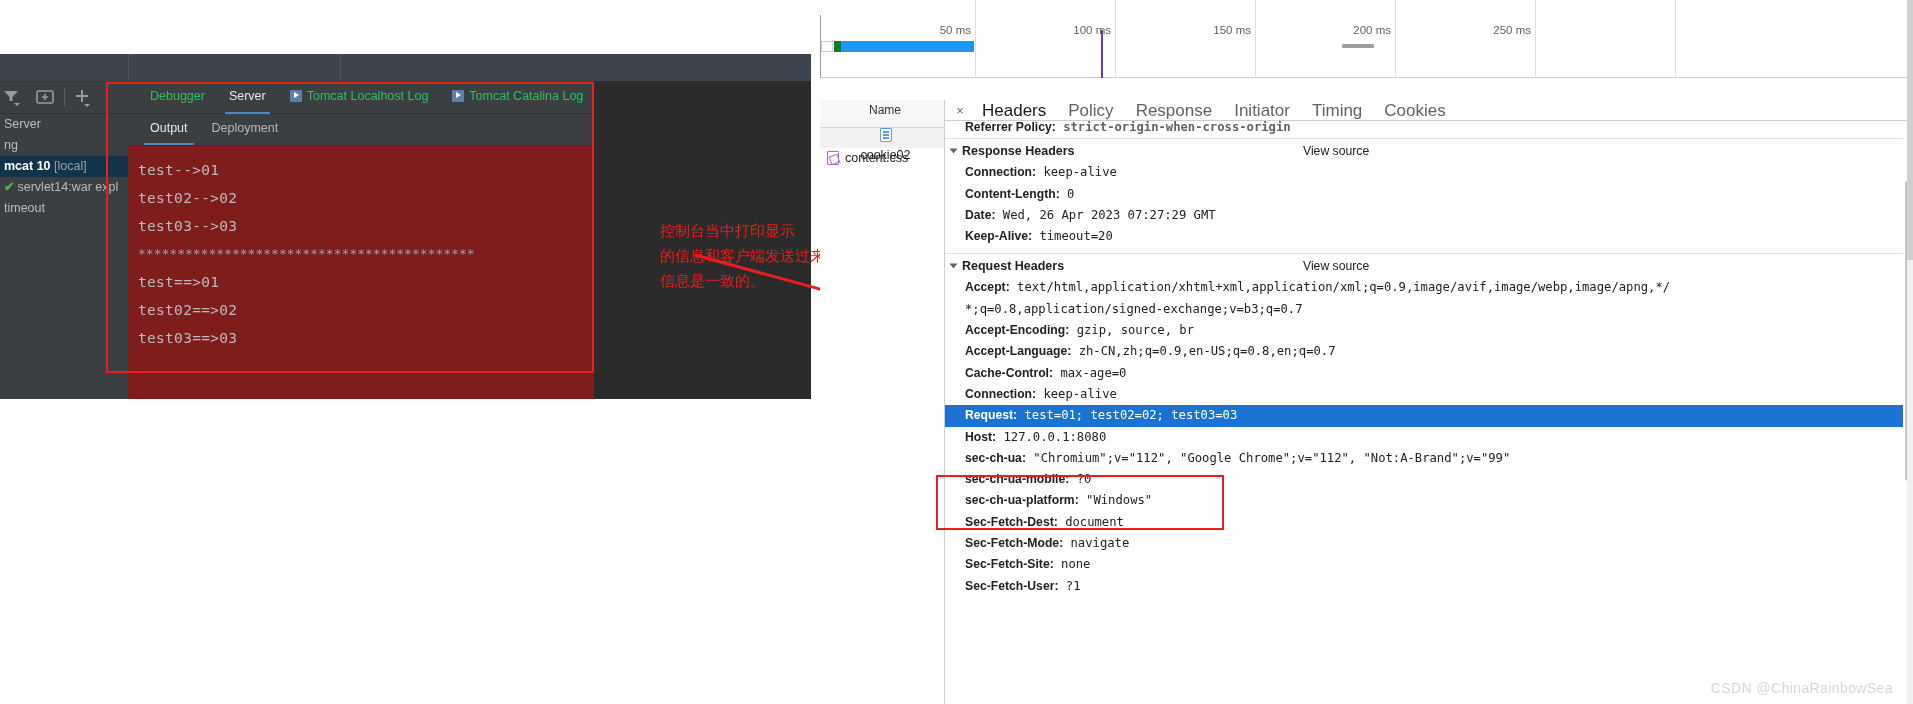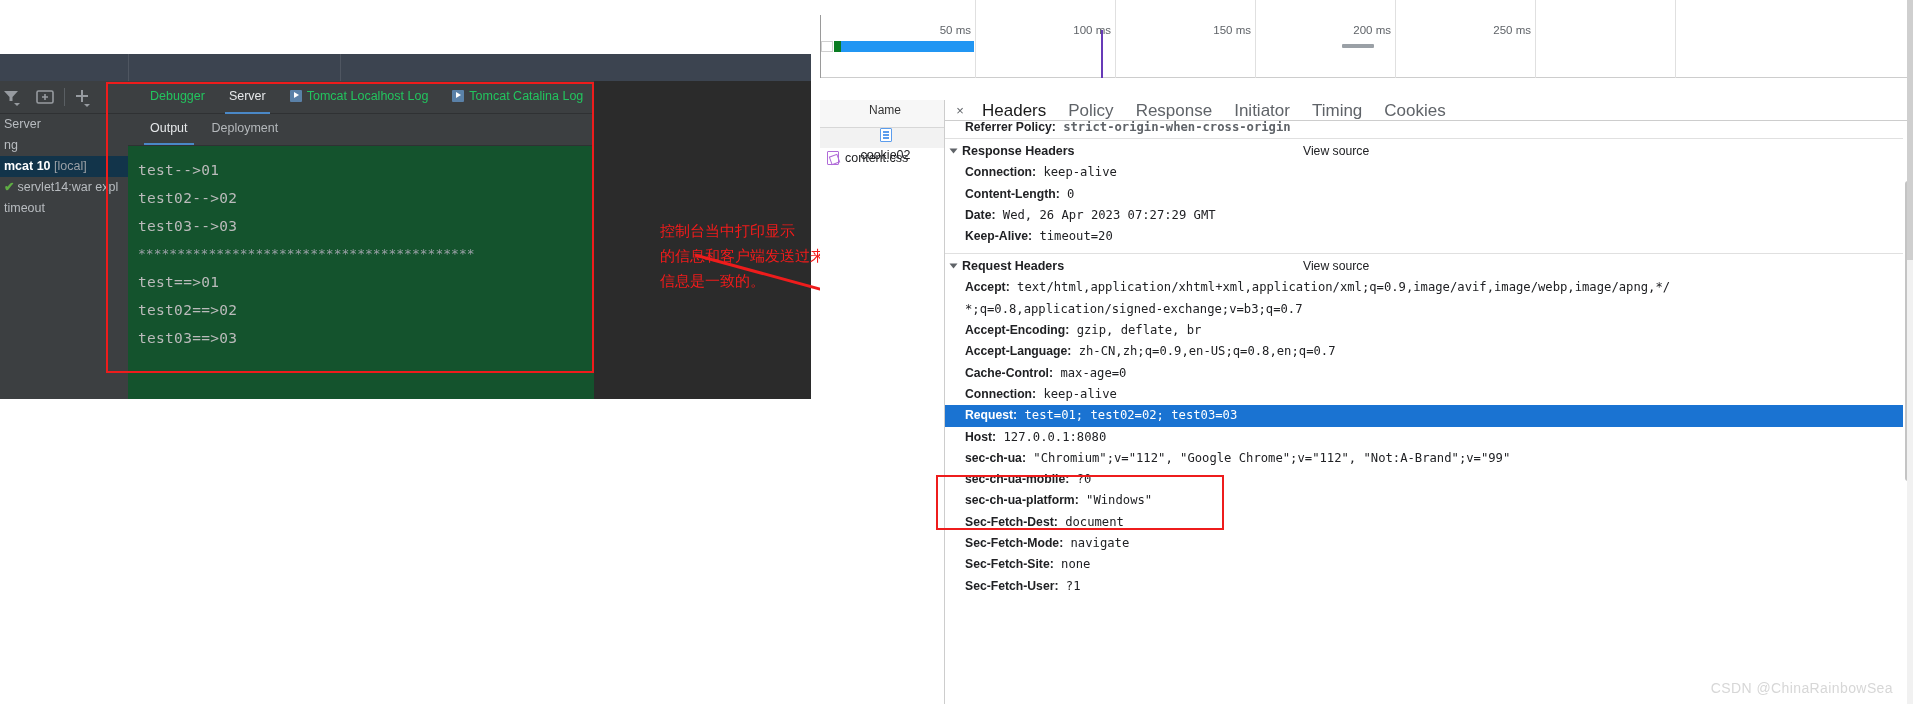--- a/index.html
+++ b/index.html
@@ -48,21 +48,21 @@
                     align-items: center; gap: 10px; }
   .hdr-ico { width: 17px; height: 17px; opacity: .6; position: relative; }
 
   .sub-tabs { height: 32px; display: flex; align-items: flex-end; padding-left: 10px;
               border-bottom: 1px solid #2f3133; }
   .sub-tab { font-size: 12.5px; color: #b4b8bb; padding: 0 12px; height: 32px; line-height: 30px; position: relative; }
   .sub-tab.active { color: #e6e8ea; }
   .sub-tab.active::after { content: ""; position: absolute; left: 6px; right: 6px; bottom: 0;
                            height: 2px; background: #4a88c7; }
 
-  .console { position: absolute; left: 0; top: 65px; right: 0; bottom: 0; background: #14532d;
+  .console { position: absolute; left: 0; top: 65px; right: 0; bottom: 0; background: #7f1d1d;
              padding: 10px 0 0 10px; }
   .console-line { font-family: "DejaVu Sans Mono", monospace; font-size: 14.5px; color: #bbbbbb;
                   line-height: 28px; white-space: pre; letter-spacing: .3px; }
   .console-line.stars { color: #9aa0a6; font-size: 13px; letter-spacing: 0; }
 
   
   .anno-area { position: absolute; left: 594px; top: 81px; width: 217px; height: 318px; background: #2b2b2b; }
 
   
   .red-box { position: absolute; left: 106px; top: 82px; width: 488px; height: 291px;
@@ -330,21 +330,21 @@
           <div class="hdr-line"><span class="k">Keep-Alive:</span> <span>timeout=20</span></div>
 
           <div class="hdr-section" style="margin-top:6px">
             <span class="tri"></span>
             <span>Request Headers</span>
             <span class="view-src">View source</span>
           </div>
 
           <div class="hdr-line"><span class="k">Accept:</span> <span>text/html,application/xhtml+xml,application/xml;q=0.9,image/avif,image/webp,image/apng,*/</span></div>
           <div class="hdr-line"><span>*;q=0.8,application/signed-exchange;v=b3;q=0.7</span></div>
-          <div class="hdr-line"><span class="k">Accept-Encoding:</span> <span>gzip, deflate, br</span></div>
+          <div class="hdr-line"><span class="k">Accept-Encoding:</span> <span>gzip, source, br</span></div>
           <div class="hdr-line"><span class="k">Accept-Language:</span> <span>zh-CN,zh;q=0.9,en-US;q=0.8,en;q=0.7</span></div>
           <div class="hdr-line"><span class="k">Cache-Control:</span> <span>max-age=0</span></div>
           <div class="hdr-line"><span class="k">Connection:</span> <span>keep-alive</span></div>
           <div class="hdr-line sel"><span class="k">Request:</span> <span>test=01; test02=02; test03=03</span></div>
           <div class="hdr-line"><span class="k">Host:</span> <span>127.0.0.1:8080</span></div>
           <div class="hdr-line"><span class="k">sec-ch-ua:</span> <span>"Chromium";v="112", "Google Chrome";v="112", "Not:A-Brand";v="99"</span></div>
           <div class="hdr-line"><span class="k">sec-ch-ua-mobile:</span> <span>?0</span></div>
           <div class="hdr-line"><span class="k">sec-ch-ua-platform:</span> <span>"Windows"</span></div>
           <div class="hdr-line"><span class="k">Sec-Fetch-Dest:</span> <span>document</span></div>
           <div class="hdr-line"><span class="k">Sec-Fetch-Mode:</span> <span>navigate</span></div>

